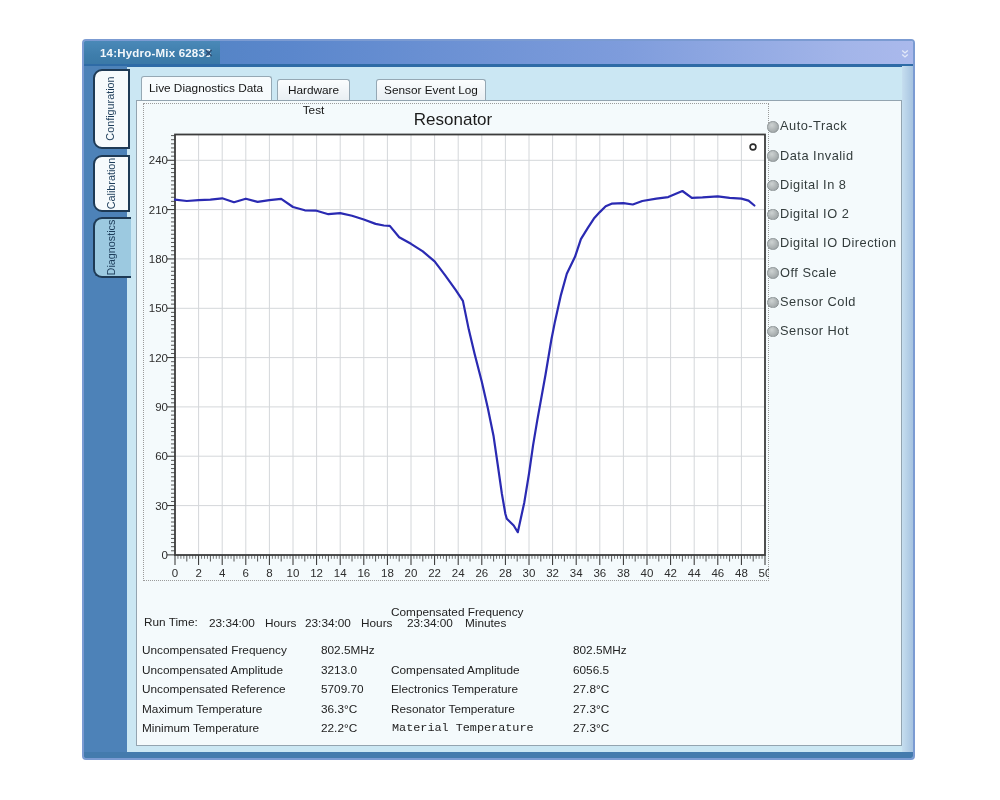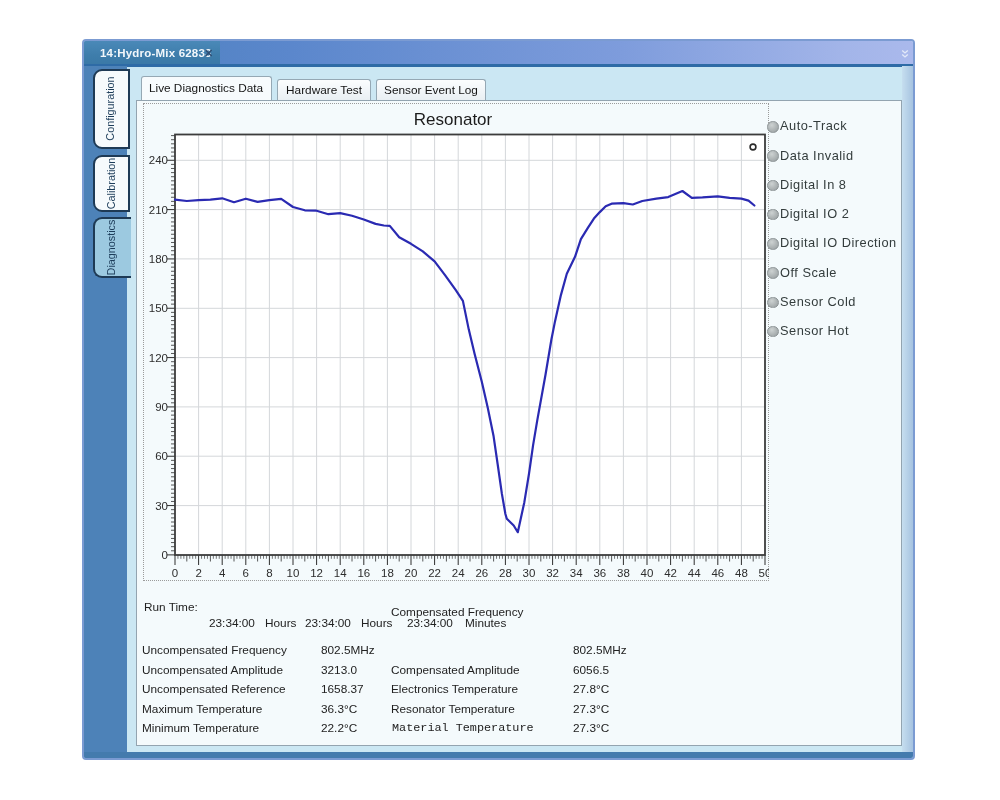--- a/index.html
+++ b/index.html
@@ -13,21 +13,21 @@
 #ttl { position:absolute; left:5px; top:5.5px; font-size:11.5px; font-weight:bold; color:#f2f7fb; letter-spacing:0.2px;margin-left:11px; }
 #tx { position:absolute; left:120px; top:5.5px; font-size:11px; font-weight:bold; color:#2b4d74; }
 #chev { position:absolute; right:4px; top:8px; width:8px; height:10px; opacity:0.85; }
 #stripline { position:absolute; left:0; top:23px; width:829px; height:2.5px; background:#2e6ba6; }
 #sidebar { position:absolute; left:0; top:25px; width:43px; height:692px; background:#4d82b8; }
 #botbar { position:absolute; left:0; top:711px; width:829px; height:6px; background:#447bad; }
 #panel { position:absolute; left:136px; top:99.5px; width:766px; height:646px;
   background:#f4fafc; border:1px solid #93a4b0; }
 .tab { position:absolute; font-size:11.8px; color:#141414; text-align:center; border:1px solid #95a8b4; border-bottom:none; border-radius:3px 3px 0 0; }
 #tab1 { left:140.5px; top:76px; width:131px; height:24px; background:#f7fbfd; line-height:23px; z-index:3; }
-#tab2 { left:277px;  top:78.5px; width:94px;  height:21px; background:linear-gradient(180deg,#fbfdfe,#e9eff3); line-height:20px; }
+#tab2 { left:277px;  top:78.5px; width:73px;  height:21px; background:linear-gradient(180deg,#fbfdfe,#e9eff3); line-height:20px; }
 #tab3 { left:376px;  top:78.5px; width:110px; height:21px; background:linear-gradient(180deg,#fbfdfe,#e9eff3); line-height:20px; }
 #group { position:absolute; left:142.5px; top:103px; width:626px; height:478px; border:1px dotted #9b9b9b; }
 .led { position:absolute; width:11.5px; height:11.5px; border-radius:50%;
   background:radial-gradient(circle at 38% 32%, #cdd2d2 0%, #aeb4b5 55%, #979d9f 100%);
   border:1px solid #8b9294; }
 .ledlab { position:absolute; font-size:12.8px; letter-spacing:0.5px; color:#333c3c; white-space:nowrap; }
 .bt { position:absolute; font-size:11.8px; color:#222222; white-space:nowrap; }
 </style></head>
 <body>
 <div id="page">
@@ -446,37 +446,37 @@
 <div class="led" style="left:767px;top:208.8px;"></div>
 <div class="ledlab" style="left:780px;top:206.1px;">Digital IO 2</div>
 <div class="led" style="left:767px;top:238.0px;"></div>
 <div class="ledlab" style="left:780px;top:235.3px;">Digital IO Direction</div>
 <div class="led" style="left:767px;top:267.2px;"></div>
 <div class="ledlab" style="left:780px;top:264.6px;">Off Scale</div>
 <div class="led" style="left:767px;top:296.5px;"></div>
 <div class="ledlab" style="left:780px;top:293.8px;">Sensor Cold</div>
 <div class="led" style="left:767px;top:325.8px;"></div>
 <div class="ledlab" style="left:780px;top:323.1px;">Sensor Hot</div>
-  <div class="bt" style="left:144px;top:600px;">Run Time:</div>
+  <div class="bt" style="left:144px;top:615px;">Run Time:</div>
 <div class="bt" style="left:209px;top:615.5px;">23:34:00</div>
 <div class="bt" style="left:265px;top:615.5px;">Hours</div>
 <div class="bt" style="left:305px;top:615.5px;">23:34:00</div>
 <div class="bt" style="left:361px;top:615.5px;">Hours</div>
 <div class="bt" style="left:407px;top:615.5px;">23:34:00</div>
 <div class="bt" style="left:465px;top:615.5px;">Minutes</div>
 <div class="bt" style="left:142px;top:643.0px;">Uncompensated Frequency</div>
 <div class="bt" style="left:321px;top:643.0px;">802.5MHz</div>
 <div class="bt" style="left:391px;top:605px;">Compensated Frequency</div>
 <div class="bt" style="left:573px;top:643.0px;">802.5MHz</div>
 <div class="bt" style="left:142px;top:662.5px;">Uncompensated Amplitude</div>
 <div class="bt" style="left:321px;top:662.5px;">3213.0</div>
 <div class="bt" style="left:391px;top:662.5px;">Compensated Amplitude</div>
 <div class="bt" style="left:573px;top:662.5px;">6056.5</div>
 <div class="bt" style="left:142px;top:682.0px;">Uncompensated Reference</div>
-<div class="bt" style="left:321px;top:682.0px;">1658.37</div>
+<div class="bt" style="left:321px;top:682.0px;">5709.70</div>
 <div class="bt" style="left:391px;top:682.0px;">Electronics Temperature</div>
 <div class="bt" style="left:573px;top:682.0px;">27.8°C</div>
 <div class="bt" style="left:142px;top:701.5px;">Maximum Temperature</div>
 <div class="bt" style="left:321px;top:701.5px;">36.3°C</div>
 <div class="bt" style="left:391px;top:701.5px;">Resonator Temperature</div>
 <div class="bt" style="left:573px;top:701.5px;">27.3°C</div>
 <div class="bt" style="left:142px;top:721.0px;">Minimum Temperature</div>
 <div class="bt" style="left:321px;top:721.0px;">22.2°C</div>
 <div class="bt" style="left:392px;top:721.0px;font-family:Liberation Mono, monospace;">Material Temperature</div>
 <div class="bt" style="left:573px;top:721.0px;">27.3°C</div>

